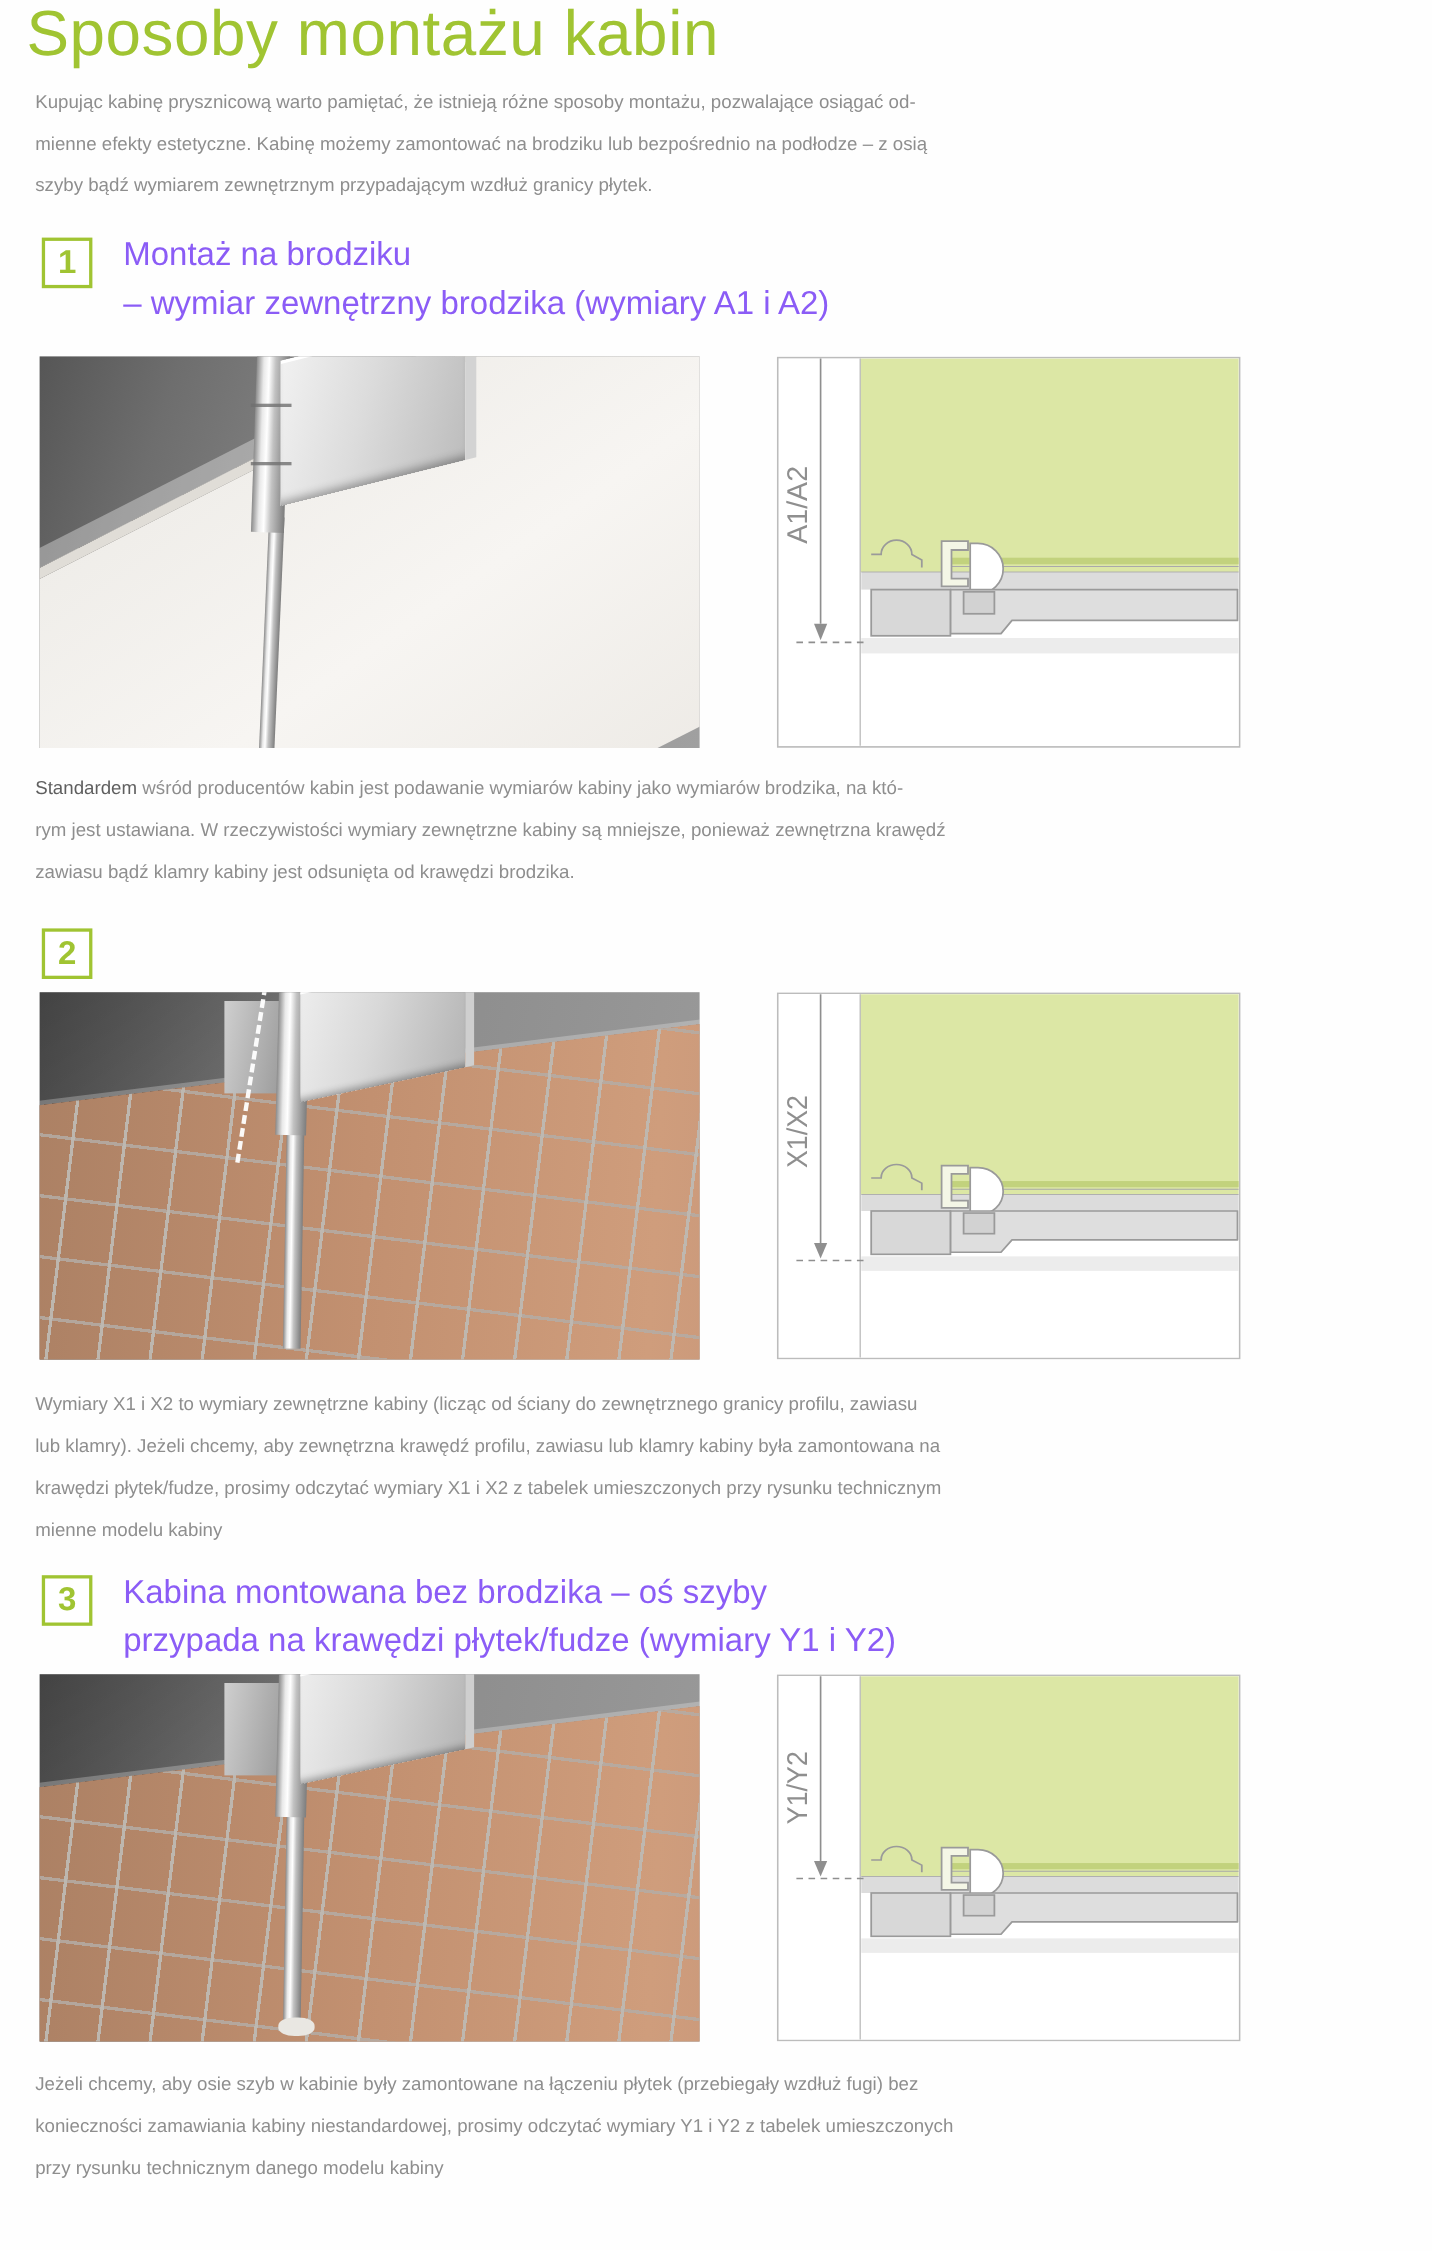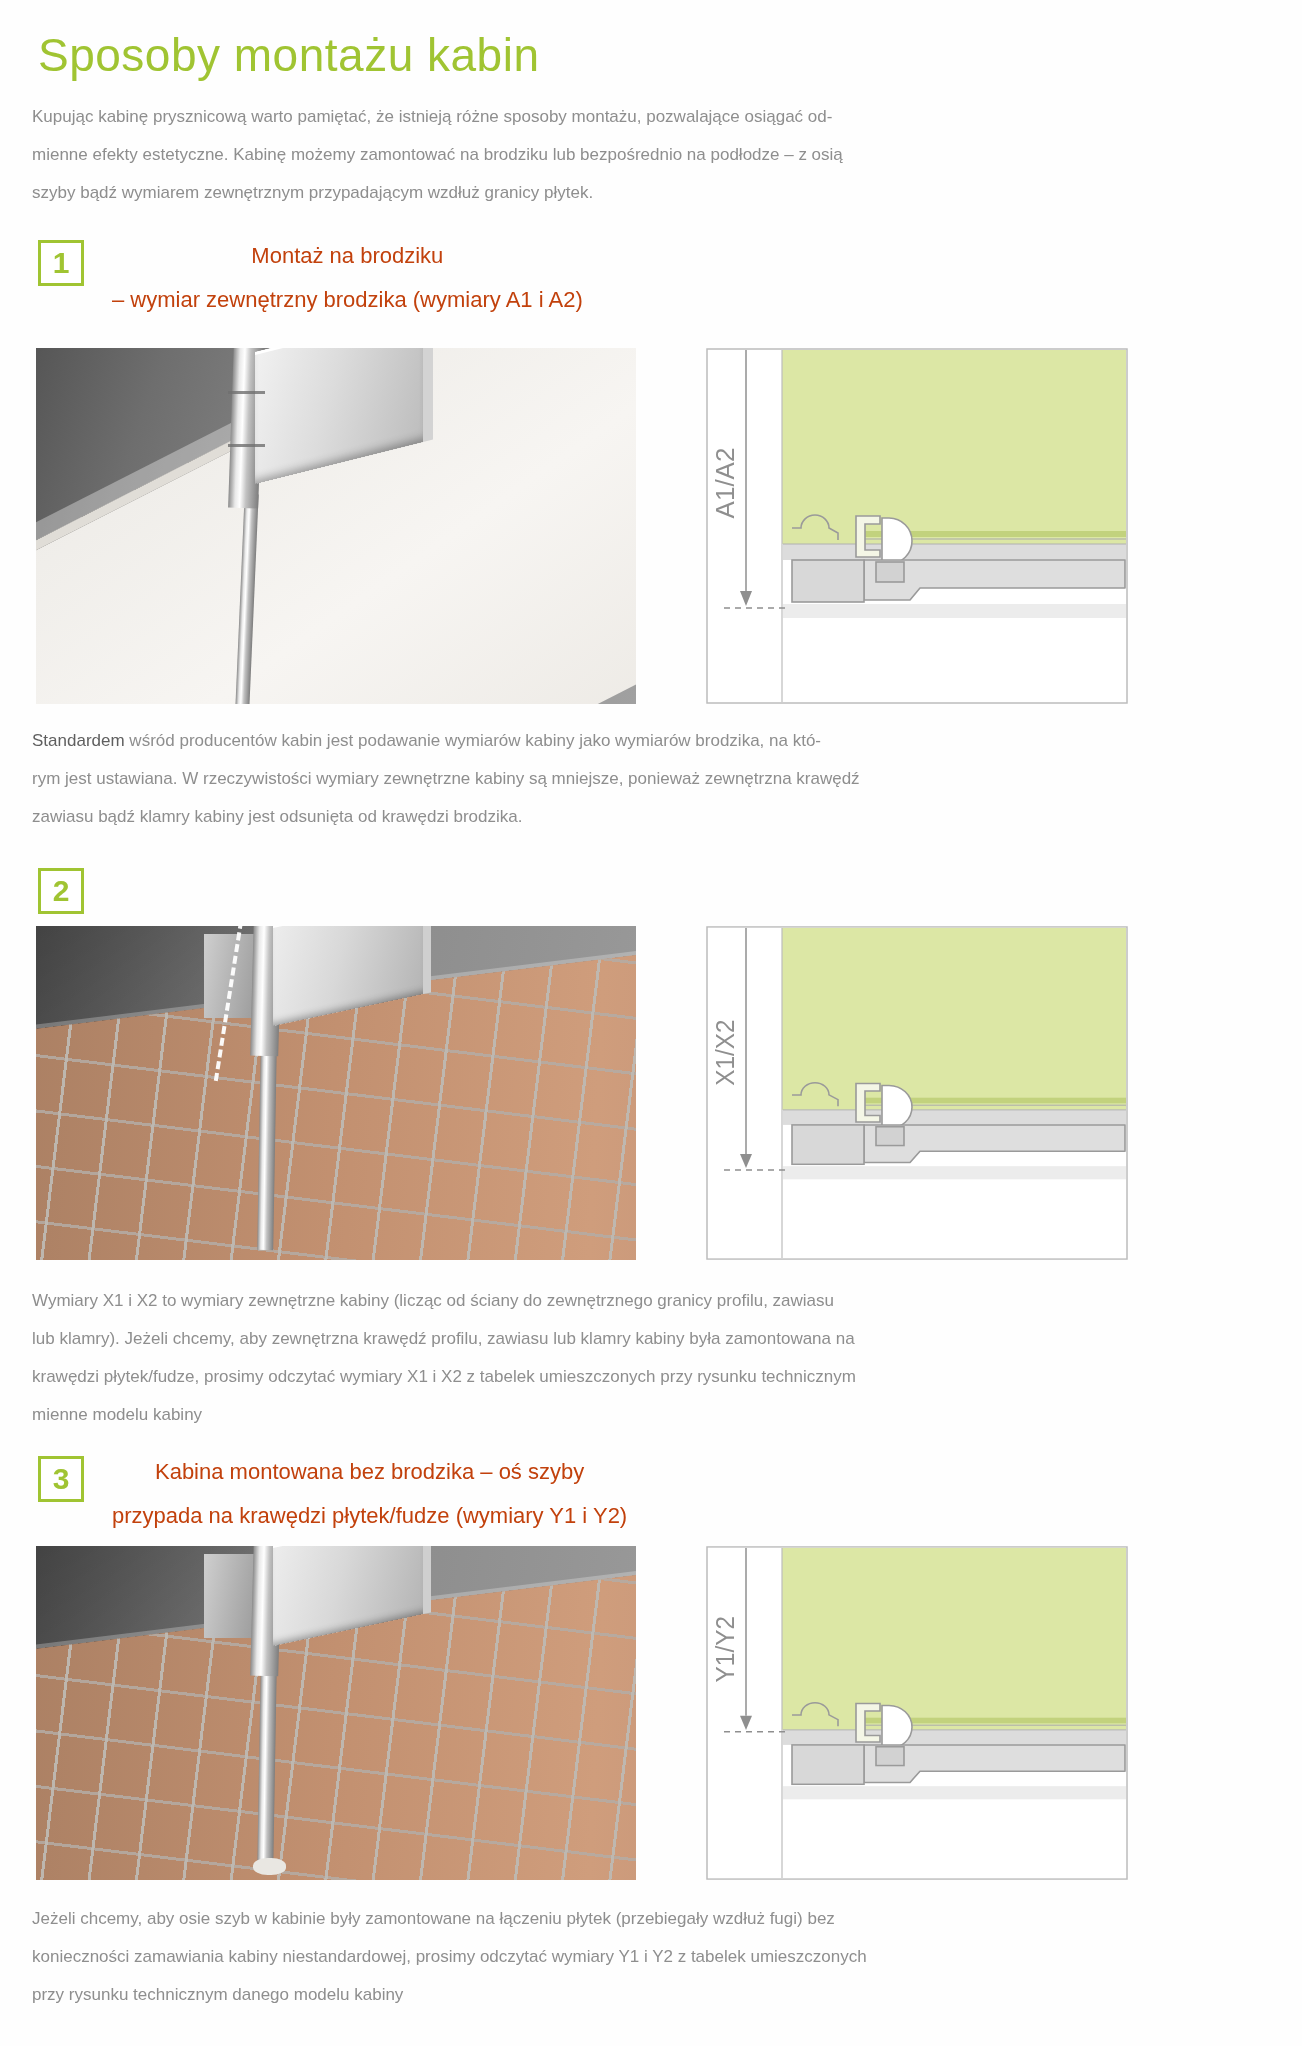--- a/index.html
+++ b/index.html
@@ -1,30 +1,30 @@
 <!DOCTYPE html>
 <html><head>
 <meta charset="utf-8">
 <style>
   html,body{margin:0;padding:0;background:#ffffff;}
   body{width:1302px;font-family:"Liberation Sans",sans-serif;}
   .page{position:relative;width:1302px;min-height:2046px;background:#fefefe;overflow:hidden;}
 
   
-  h1.title{margin:0 0 0 38px;padding-top:28px;font-size:46px;line-height:54px;
+  h1.title{margin:0 0 0 24px;padding-top:4px;font-size:58px;line-height:54px;
            font-weight:400;color:#a0c432;letter-spacing:.5px;}
   .intro{margin:16px 0 0 32px;}
   .bline{font-size:17px;line-height:38px;color:#8e8e8e;white-space:nowrap;}
   .bline b{color:#5f5f5f;font-weight:normal;}
 
   .sec-header{display:flex;align-items:flex-start;margin-left:38px;}
   .numbox{width:46px;height:46px;border:3px solid #a0c432;box-sizing:border-box;
           display:flex;align-items:center;justify-content:center;margin-top:6px;background:#fff;}
   .numbox span{font-size:30px;font-weight:bold;color:#a0c432;}
-  .sec-heading{margin-left:28px;font-size:22px;line-height:44px;color:#c2410c;white-space:nowrap;text-align:center;}
+  .sec-heading{margin-left:28px;font-size:30px;line-height:44px;color:#8b5cf6;white-space:nowrap;}
 
   .sec1 .sec-header{margin-top:22px;}
   .row{display:flex;margin-left:36px;}
   .sec1 .row{margin-top:26px;}
   .para{margin:18px 0 0 32px;}
   .sec2 .sec-header{margin-top:26px;}
   .sec2 .row{margin-top:12px;}
   .sec2 .para{margin-top:22px;}
   .sec3 .sec-header{margin-top:16px;}
   .sec3 .row{margin-top:8px;}

